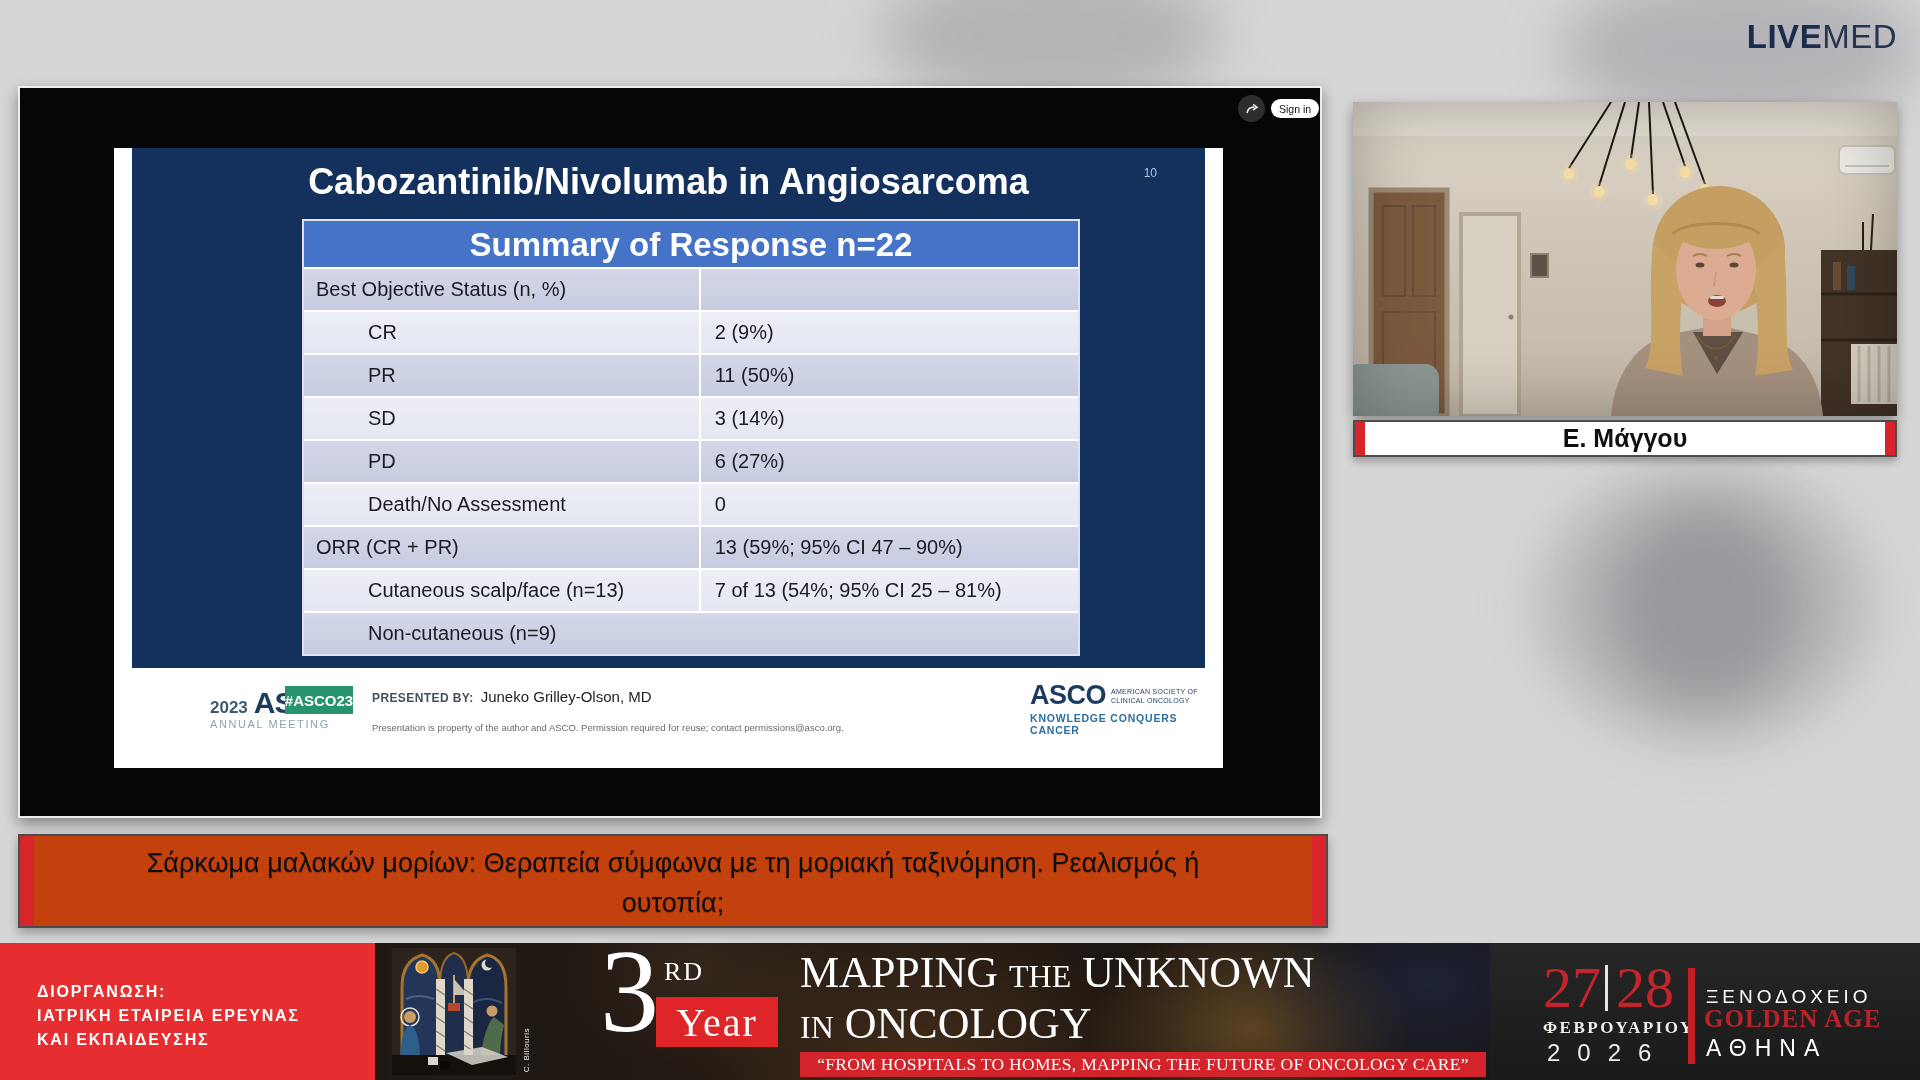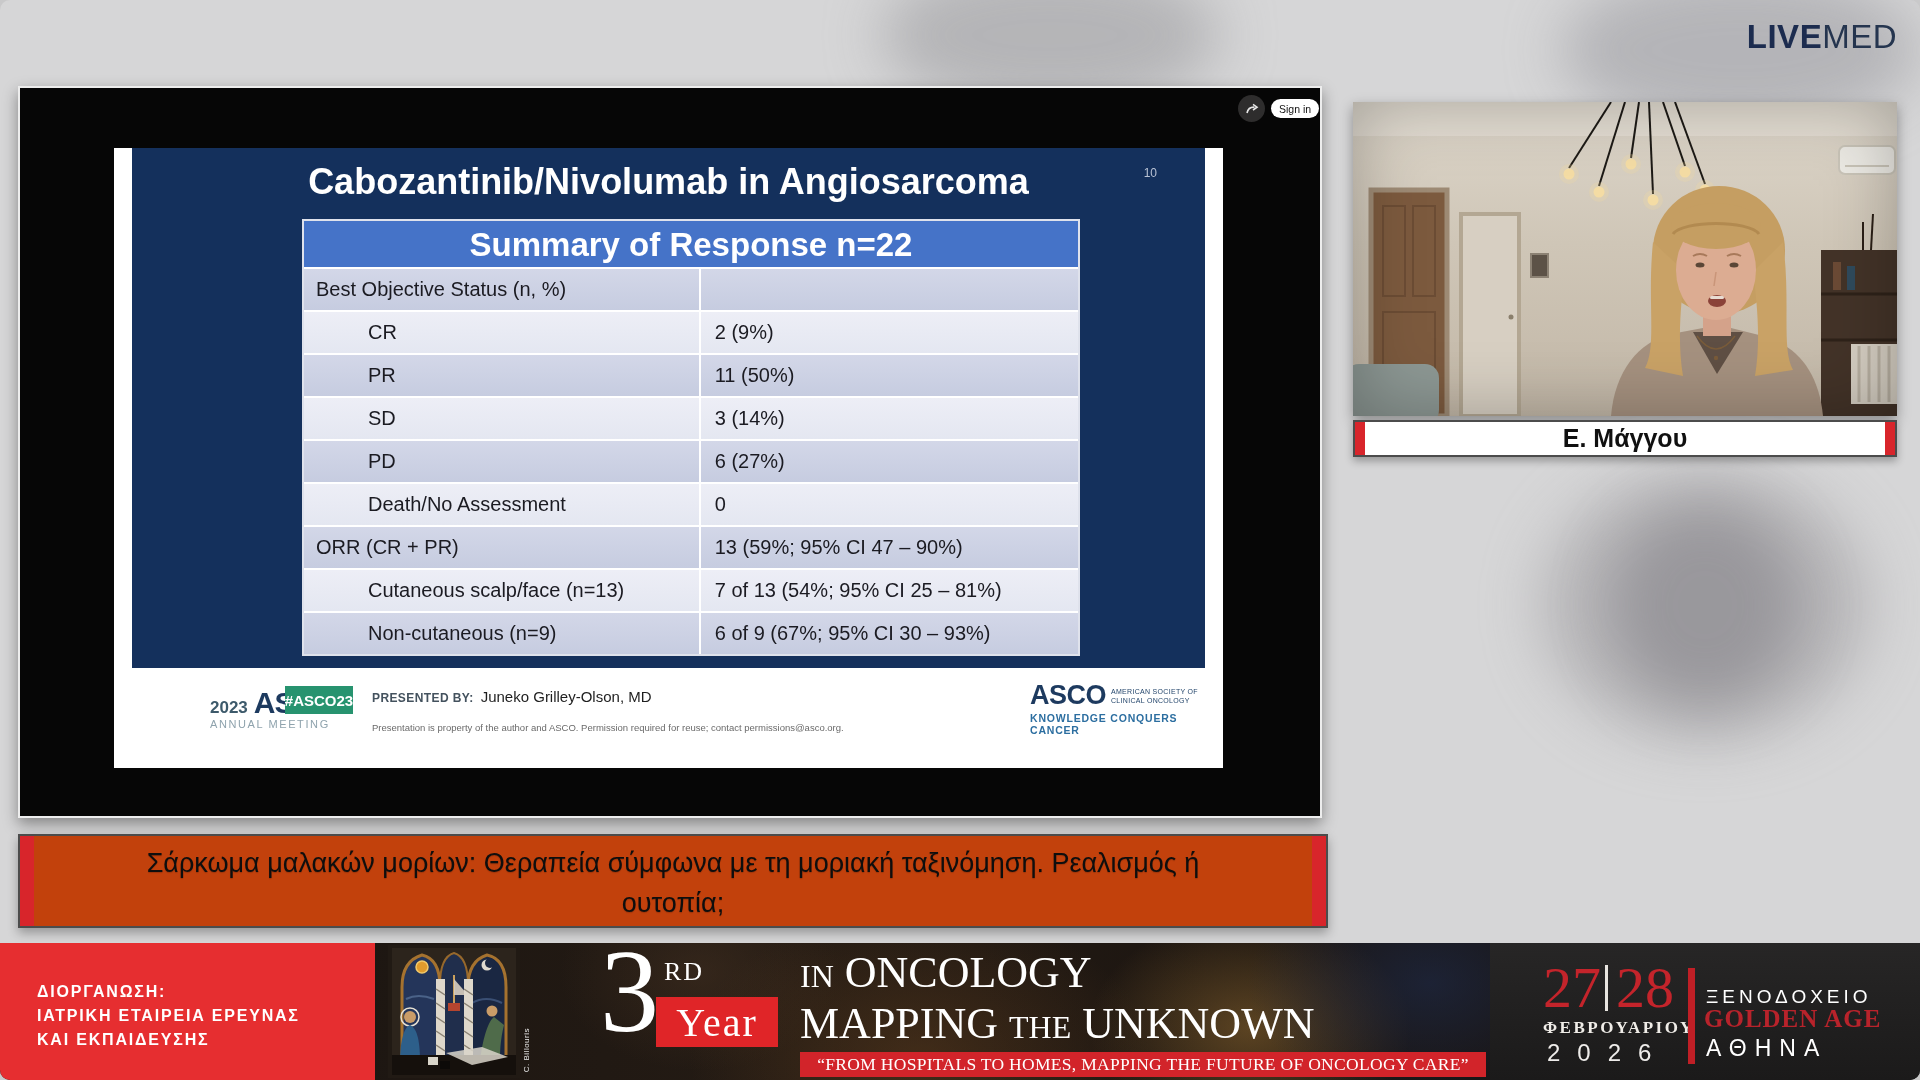--- a/index.html
+++ b/index.html
@@ -1,17 +1,17 @@
 <!DOCTYPE html>
 <html><head>
 <meta charset="utf-8">
 <style>
   html,body{margin:0;padding:0;background:#c9c9ca;}
   #stage{position:relative;width:1920px;height:1080px;overflow:hidden;background:#d6d6d7;
-         font-family:"Liberation Sans","DejaVu Sans",sans-serif;border-radius:10px;}
+         font-family:"Liberation Sans","DejaVu Sans",sans-serif;}
   .smudge{position:absolute;border-radius:50%;filter:blur(28px);}
 
   
   .brand{position:absolute;right:23px;top:18px;font-size:33px;letter-spacing:.5px;color:#1c2c4f;}
   .brand .b1{font-weight:bold;}
   .brand .b2{font-weight:normal;color:#25354f;}
 
   
   .player{position:absolute;left:18px;top:86px;width:1304px;height:732px;background:#060606;
           border:2px solid #ededed;box-sizing:border-box;box-shadow:0 6px 14px rgba(0,0,0,.38);}
@@ -171,21 +171,20 @@
             <div class="t-row">
               <div class="t-label">ORR (CR + PR)</div>
               <div class="t-value">13 (59%; 95% CI 47 – 90%)</div>
             </div>
             <div class="t-row">
               <div class="t-label indent">Cutaneous scalp/face (n=13)</div>
               <div class="t-value">7 of 13 (54%; 95% CI 25 – 81%)</div>
             </div>
             <div class="t-row">
               <div class="t-label indent">Non-cutaneous (n=9)</div>
-              <div class="t-value">6 of 9 (67%; 95% CI 30 – 93%)</div>
             </div>
           </div>
         </div>
       </div>
 
       <div class="s-footer">
         <div class="al">
           <div class="al-top">
             <span class="al-year">2023</span>
             <span class="al-asco">ASCO</span>
@@ -362,22 +361,22 @@
           <rect x="52" y="116" width="10" height="8" fill="#0c0a08"></rect>
       </svg>
     </div>
     <div class="credit">C. Billouris</div>
 
     <div class="ed-num">3</div>
     <div class="ed-suf">RD</div>
     <div class="ed-year">Year</div>
 
     <div class="conf-title">
+      <div class="ct-line"><span>MAPPING</span> <span class="small">THE</span> <span>UNKNOWN</span></div>
       <div class="ct-line"><span class="small">IN</span> <span>ONCOLOGY</span></div>
-      <div class="ct-line"><span>MAPPING</span> <span class="small">THE</span> <span>UNKNOWN</span></div>
     </div>
 
     <div class="quote-strip">“FROM HOSPITALS TO HOMES, MAPPING THE FUTURE OF ONCOLOGY CARE”</div>
 
     <div class="d-num" style="left:1543px;">27</div>
     <div class="dsep"></div>
     <div class="d-num" style="left:1616px;">28</div>
     <div class="month">ΦΕΒΡΟΥΑΡΙΟΥ</div>
     <div class="yr">2026</div>
     <div class="vbar"></div>

